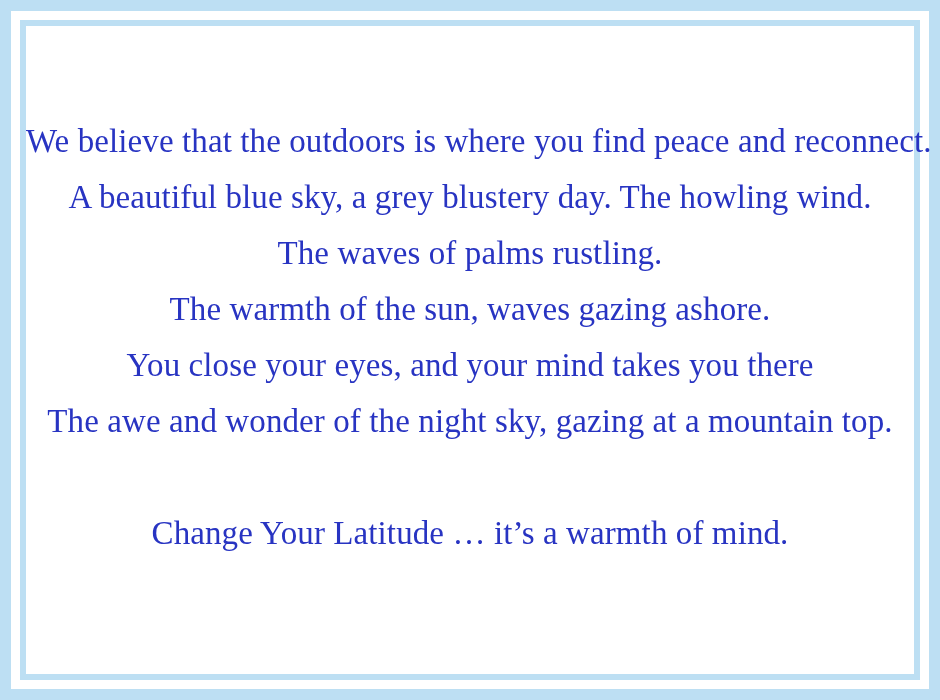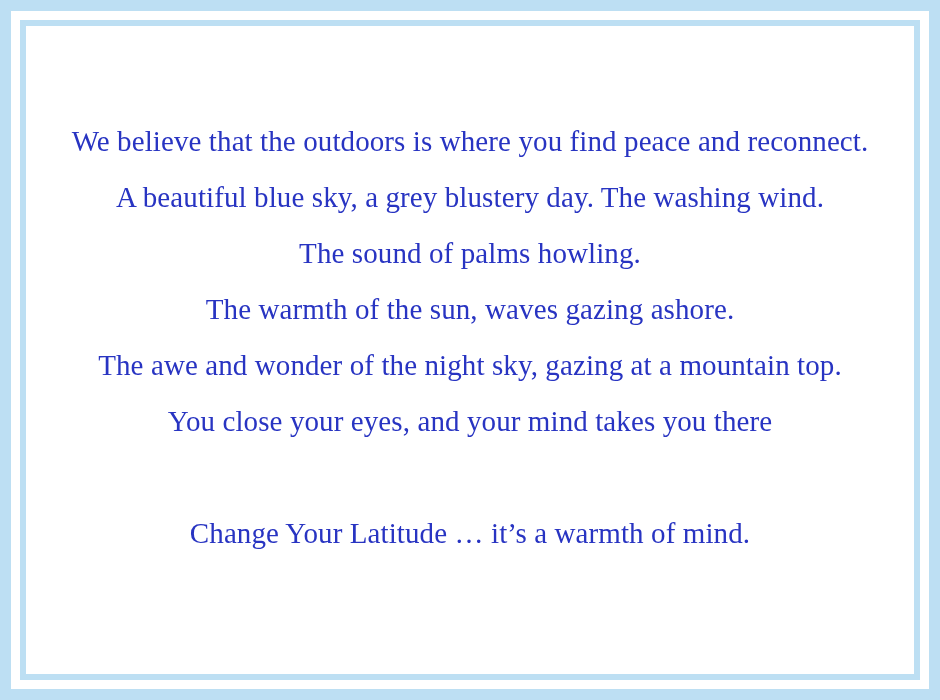--- a/index.html
+++ b/index.html
@@ -54,21 +54,21 @@
   }
 
   
   .manifesto {
     position: absolute;
     left: 0;
     right: 0;
     top: 87px;
     text-align: center;
     color: #2834c2;
-    font-size: 29px;
+    font-size: 33px;
     line-height: 56px;
     letter-spacing: 0.1px;
     font-weight: 400;
     -webkit-font-smoothing: antialiased;
   }
 
   .manifesto .line {
     display: block;
     white-space: nowrap;
   }
@@ -91,29 +91,29 @@
   <div class="frame-white-gap">
 
     <div class="frame-inner-rule">
 
       <div class="canvas">
 
         <div class="manifesto">
 
           <span class="line">We believe that the outdoors is where you find peace and reconnect.</span>
 
-          <span class="line">A beautiful blue sky, a grey blustery day. The washing wind.</span>
+          <span class="line">A beautiful blue sky, a grey blustery day. The howling wind.</span>
 
-          <span class="line">The sound of palms howling.</span>
+          <span class="line">The waves of palms rustling.</span>
 
           <span class="line">The warmth of the sun, waves gazing ashore.</span>
 
+          <span class="line">You close your eyes, and your mind takes you there</span>
+
           <span class="line">The awe and wonder of the night sky, gazing at a mountain top.</span>
-
-          <span class="line">You close your eyes, and your mind takes you there</span>
 
           <span class="line spacer"></span>
 
           <span class="line tagline">Change Your Latitude … it’s a warmth of mind.</span>
 
         </div>
       </div>
     </div>
   </div>
 </div>

